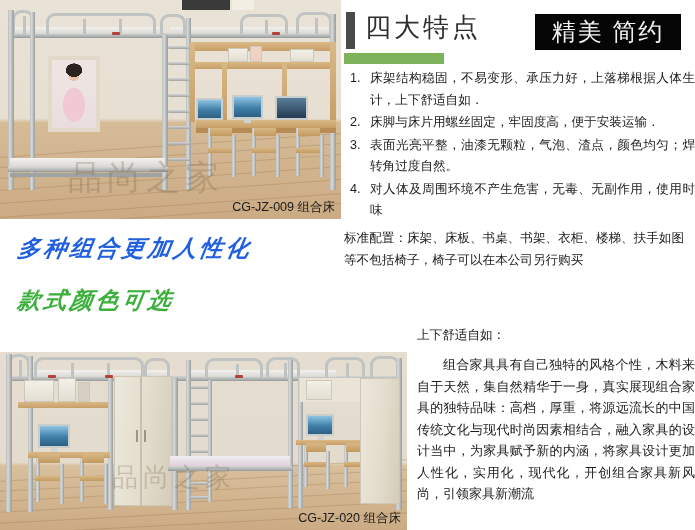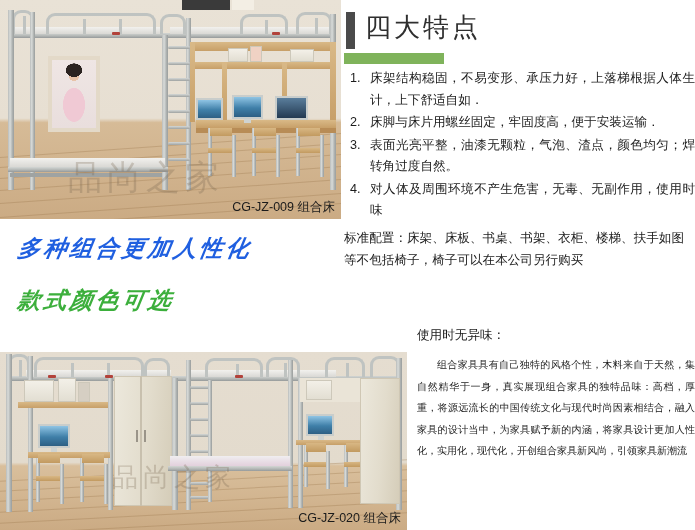--- a/index.html
+++ b/index.html
@@ -78,21 +78,21 @@
     color:#1c1c1c;margin-bottom:1px;text-align:justify;}
   ol#features li:before{content:counter(f) ".";position:absolute;left:-20px;top:0;
     font-size:12.6px;color:#1c1c1c;font-family:"Liberation Sans",sans-serif;}
 
   #std-config{position:absolute;left:0;top:228px;width:351px;padding:0 6px 0 0;
     font-size:12.6px;line-height:21.5px;color:#1c1c1c;}
 
   
   #adv-block{position:absolute;left:417px;top:325px;width:278px;}
   #adv-title{font-size:12.6px;line-height:21px;color:#1c1c1c;margin:0 0 8px 0;}
-  #adv-body{font-size:10px;line-height:21.5px;color:#1c1c1c;text-indent:2em;
+  #adv-body{font-size:13px;line-height:21.5px;color:#1c1c1c;text-indent:2em;
     text-align:justify;margin:0;}
 </style>
 </head>
 <body>
 
 <div id="root">
 
   <div class="photo" id="photo-top">
 
     <div class="floor" style="height:78px;">
@@ -195,20 +195,23 @@
   <div class="slogan" id="slogan2">款式颜色可选</div>
 
   <div id="right-col">
 
     <div id="headline-row">
       <div id="tick"></div>
       <div id="headline">四大特点</div>
     </div>
     <div id="green-bar"></div>
 
+    <div id="badge">
+      <span>精美 简约</span>
+    </div>
 
     <ol id="features">
       <li>床架结构稳固，不易变形、承压力好，上落梯根据人体生理设计，上下舒适自如．</li>
       <li>床脚与床片用螺丝固定，牢固度高，便于安装运输．</li>
       <li>表面光亮平整，油漆无颗粒，气泡、渣点，颜色均匀；焊接处转角过度自然。</li>
       <li>对人体及周围环境不产生危害，无毒、无副作用，使用时无异味</li>
     </ol>
 
     <div id="std-config">标准配置：床架、床板、书桌、书架、衣柜、楼梯、扶手如图等不包括椅子，椅子可以在本公司另行购买</div>
   </div>
@@ -310,17 +313,17 @@
     <div class="chairseat" style="left:346px;top:91px;width:20px;height:9px;"></div>
     <div class="m" style="left:366px;top:99px;width:4px;height:38px;"></div>
 
     <div class="cab" style="left:360px;top:26px;width:40px;height:126px;"></div>
 
     <div class="watermark" style="left:112px;top:108px;font-size:26px;">品尚之家</div>
     <div class="code-label">CG-JZ-020 组合床</div>
   </div>
 
   <div id="adv-block">
-    <div id="adv-title">使用时无异味：</div>
+    <div id="adv-title">上下舒适自如：</div>
     <div id="adv-body">组合家具具有自己独特的风格个性，木料来自于天然，集自然精华于一身，真实展现组合家具的独特品味：高档，厚重，将源远流长的中国传统文化与现代时尚因素相结合，融入家具的设计当中，为家具赋予新的内涵，将家具设计更加人性化，实用化，现代化，开创组合家具新风尚，引领家具新潮流</div>
   </div>
 
 </div>
 
 </body></html>

